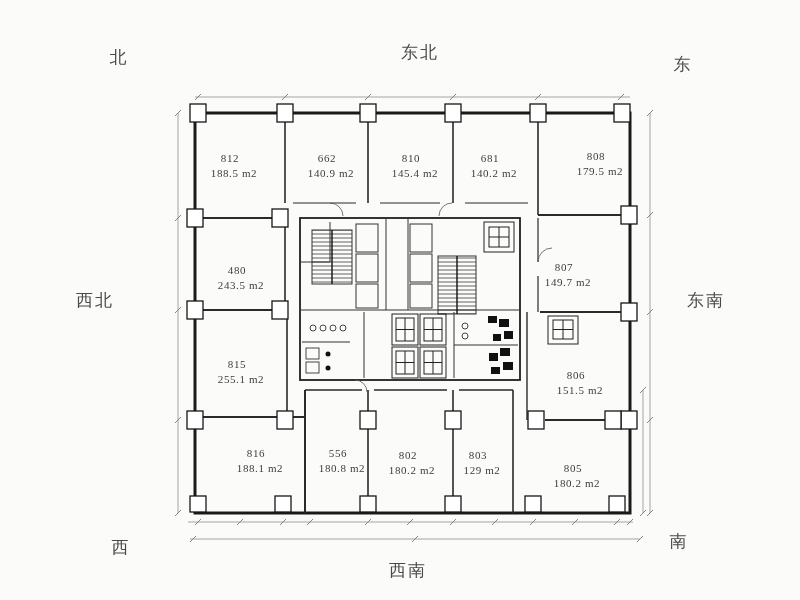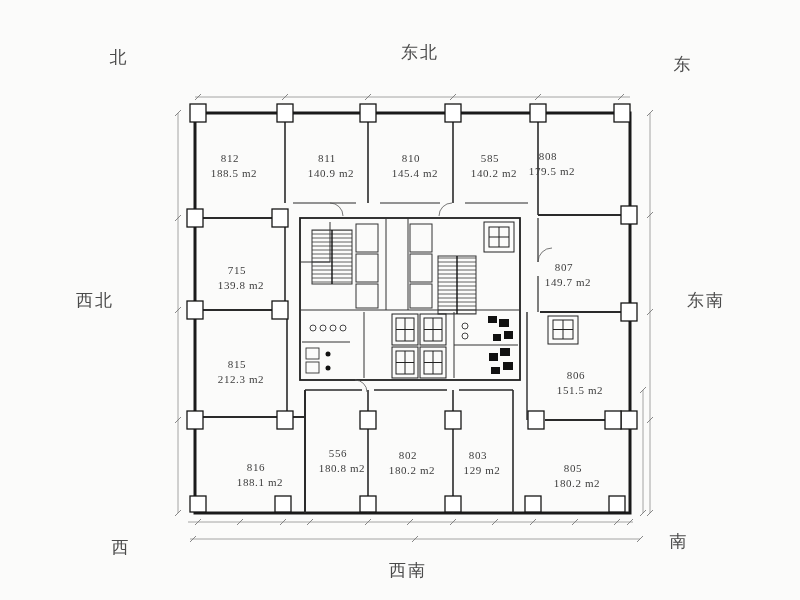--- a/index.html
+++ b/index.html
@@ -233,52 +233,52 @@
   <div class="compass" style="left:706px;top:300px">东南</div>
   <div class="compass" style="left:121px;top:547px">西</div>
   <div class="compass" style="left:408px;top:570px">西南</div>
   <div class="compass" style="left:679px;top:541px">南</div>
 
   <div class="room-label" style="left:230px;top:166px">
     <span class="room-no">812</span>
     <span class="room-area">188.5 m2</span>
   </div>
   <div class="room-label" style="left:327px;top:166px">
-    <span class="room-no">811</span>
+    <span class="room-no">662</span>
     <span class="room-area">140.9 m2</span>
   </div>
   <div class="room-label" style="left:411px;top:166px">
     <span class="room-no">810</span>
     <span class="room-area">145.4 m2</span>
   </div>
   <div class="room-label" style="left:490px;top:166px">
-    <span class="room-no">585</span>
+    <span class="room-no">681</span>
     <span class="room-area">140.2 m2</span>
   </div>
-  <div class="room-label" style="left:548px;top:164px">
+  <div class="room-label" style="left:596px;top:164px">
     <span class="room-no">808</span>
     <span class="room-area">179.5 m2</span>
   </div>
   <div class="room-label" style="left:237px;top:278px">
-    <span class="room-no">715</span>
-    <span class="room-area">139.8 m2</span>
+    <span class="room-no">480</span>
+    <span class="room-area">243.5 m2</span>
   </div>
   <div class="room-label" style="left:564px;top:275px">
     <span class="room-no">807</span>
     <span class="room-area">149.7 m2</span>
   </div>
   <div class="room-label" style="left:237px;top:372px">
     <span class="room-no">815</span>
-    <span class="room-area">212.3 m2</span>
+    <span class="room-area">255.1 m2</span>
   </div>
   <div class="room-label" style="left:576px;top:383px">
     <span class="room-no">806</span>
     <span class="room-area">151.5 m2</span>
   </div>
-  <div class="room-label" style="left:256px;top:475px">
+  <div class="room-label" style="left:256px;top:461px">
     <span class="room-no">816</span>
     <span class="room-area">188.1 m2</span>
   </div>
   <div class="room-label" style="left:338px;top:461px">
     <span class="room-no">556</span>
     <span class="room-area">180.8 m2</span>
   </div>
   <div class="room-label" style="left:408px;top:463px">
     <span class="room-no">802</span>
     <span class="room-area">180.2 m2</span>

